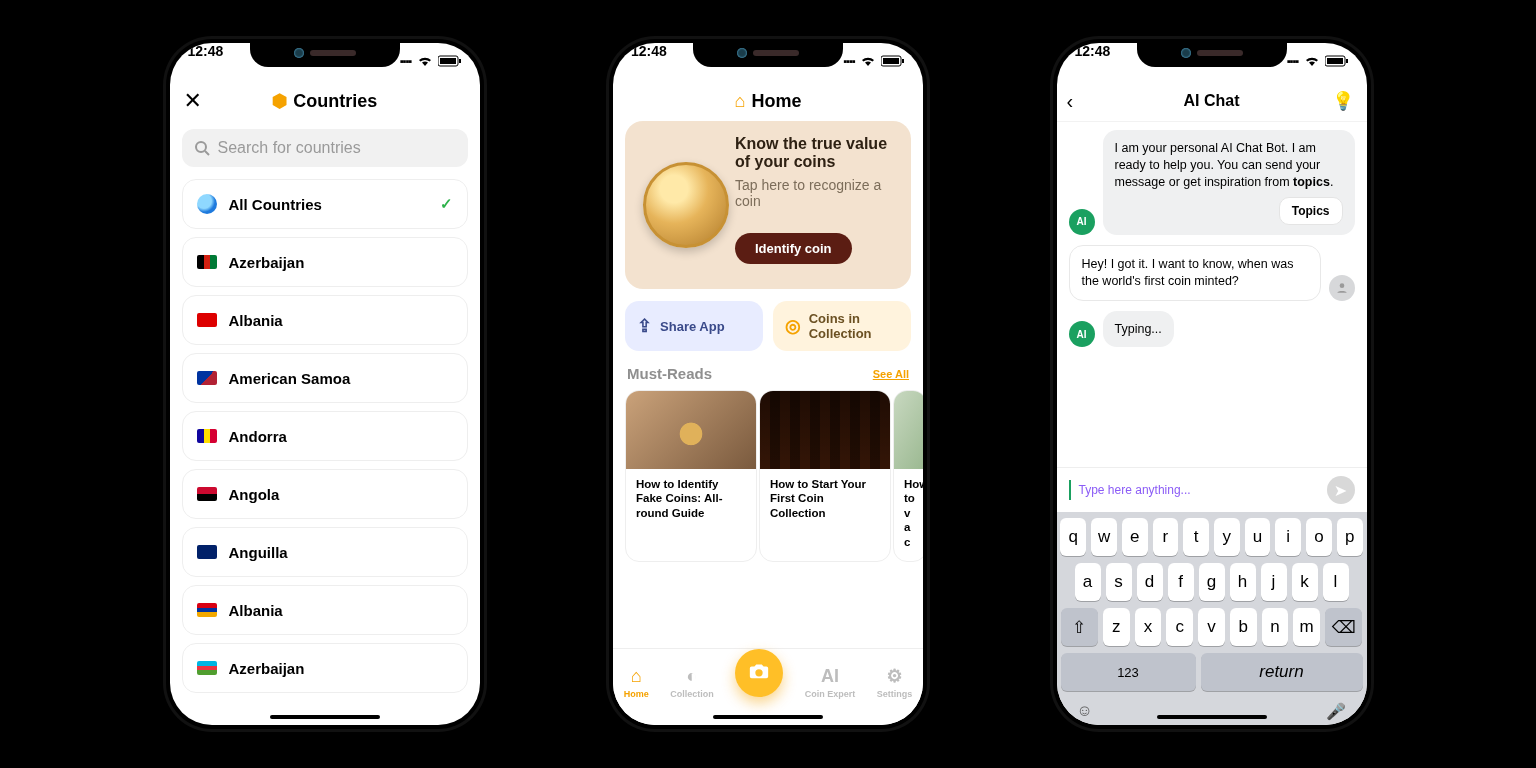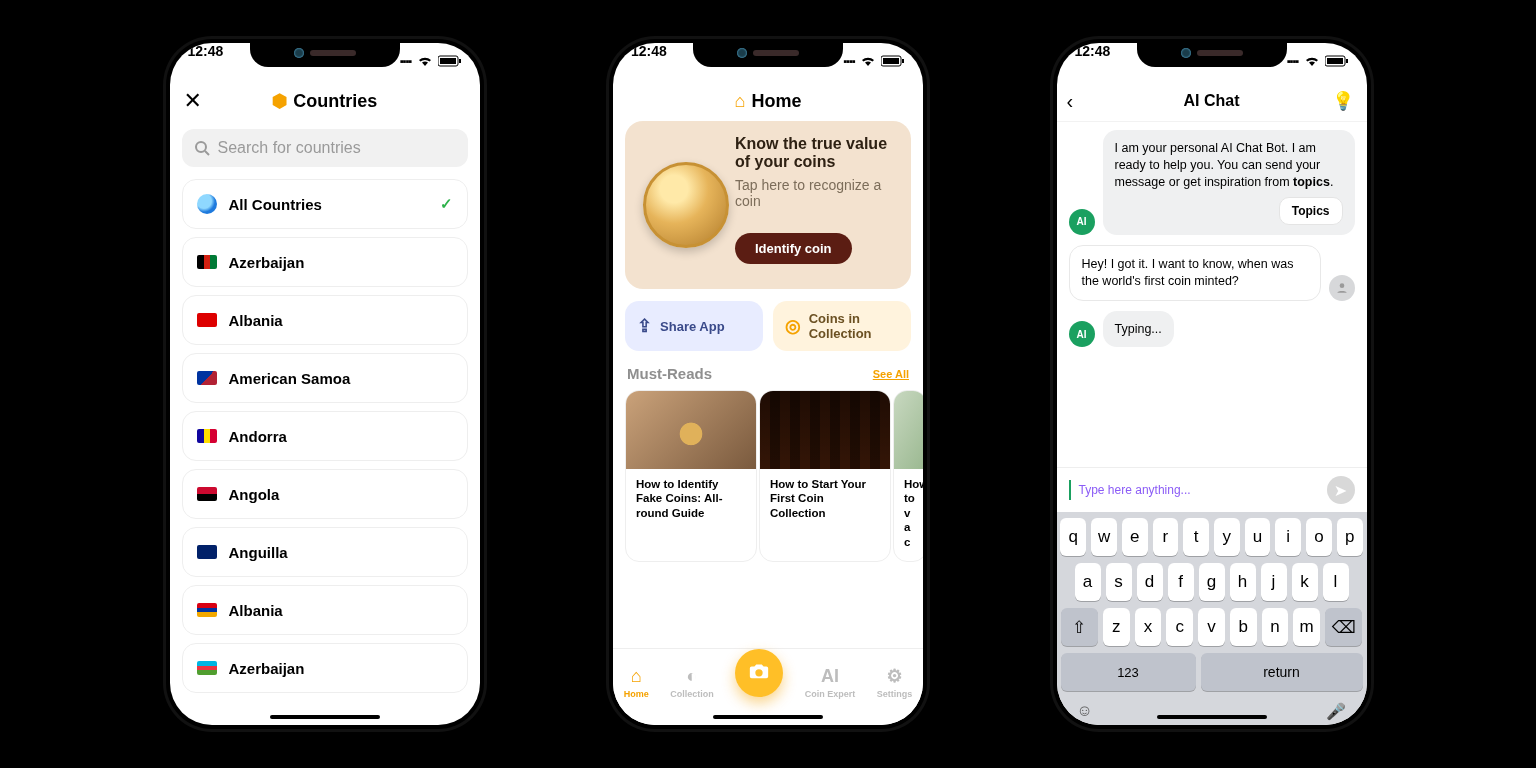--- a/index.html
+++ b/index.html
@@ -103,21 +103,21 @@
   .s3 .inputbar .ph{color:#8b5cf6;font-size:12px;}
   .s3 .send{margin-left:auto;width:28px;height:28px;border-radius:50%;background:#d8d8d8;display:flex;align-items:center;justify-content:center;color:#fff;}
 
   .kb{background:var(--keyboard);padding:6px 4px 4px;} 
   .kb .krow{display:flex;gap:5px;justify-content:center;margin-bottom:7px;}
   .kb .key{background:var(--key);border-radius:6px;height:38px;min-width:24px;flex:1;display:flex;align-items:center;justify-content:center;font-size:17px;box-shadow:0 1px 0 rgba(0,0,0,.25);} 
   .kb .key.wide{flex:1.4;}
   .kb .key.dark{background:var(--keydark);}
   .kb .key.space{flex:5;font-size:14px;}
   .kb .key.num{flex:1.5;font-size:13px;}
-  .kb .key.ret{flex:1.8;font-size:14px;}
+  .kb .key.ret{flex:1.8;font-size:17px;font-style:italic;}
   .kb .bottom{display:flex;justify-content:space-between;padding:4px 16px 0;color:#555;}
   .mag svg{display:block;}
 </style>
 </head>
 <body>
 
 <div class="stage">
 
 <div class="phone">
   <div class="notch">

